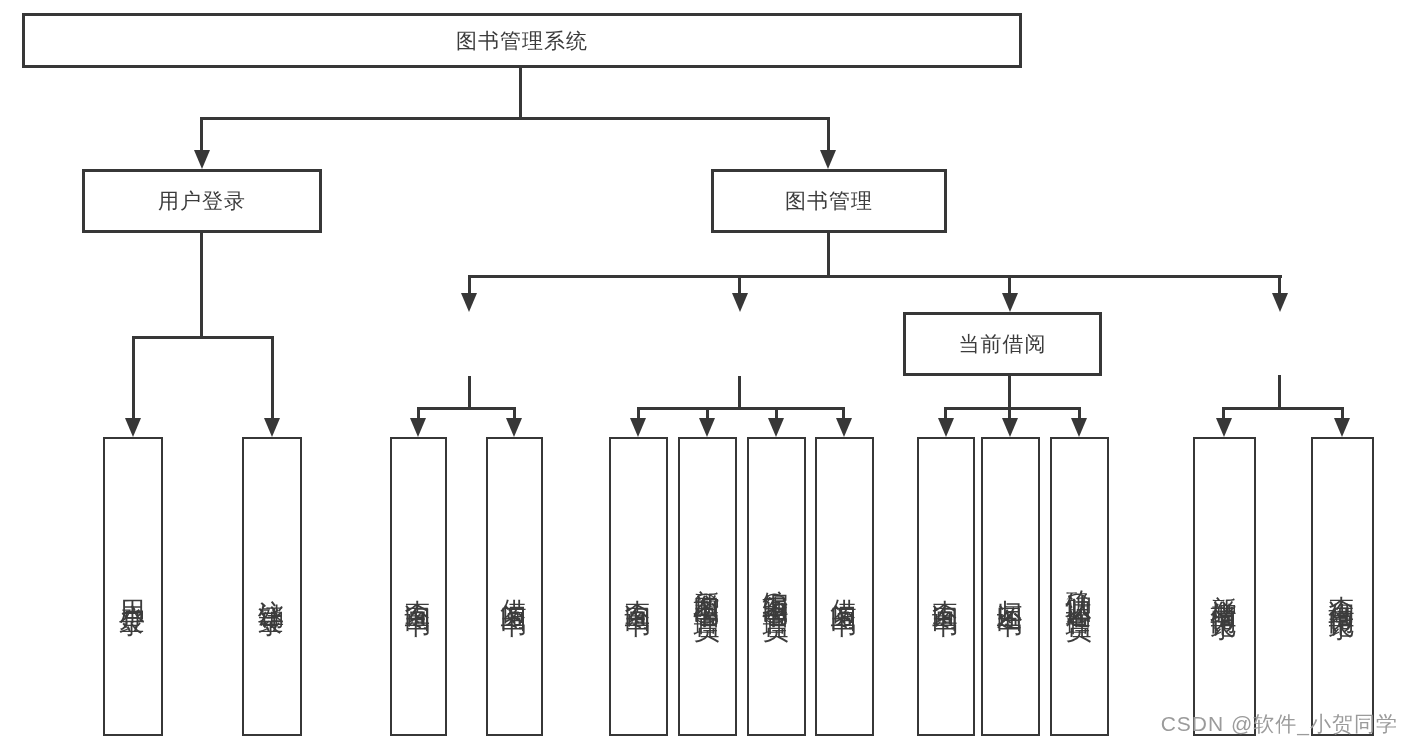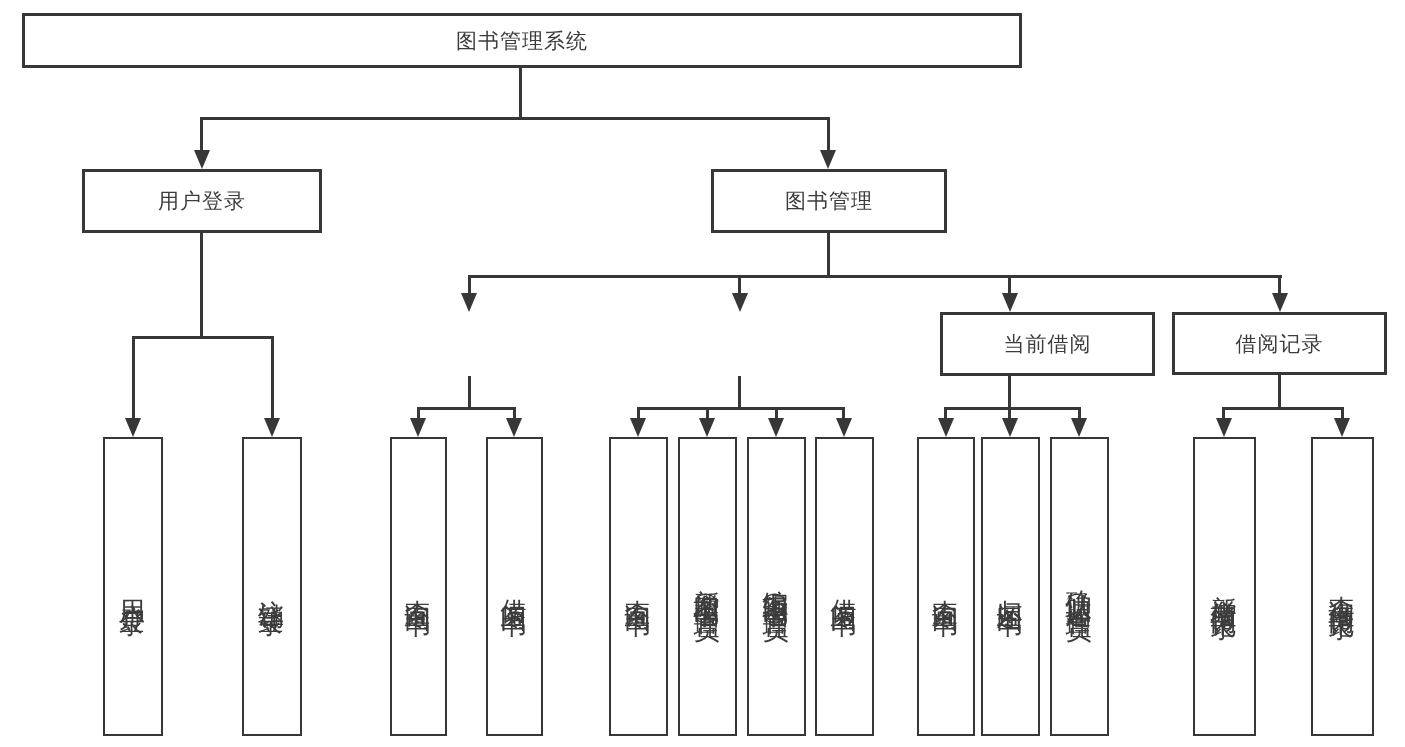--- a/index.html
+++ b/index.html
@@ -97,34 +97,34 @@
   <div class="ar" style="left:1002px;top:418px"></div>
   <div class="ar" style="left:1071px;top:418px"></div>
   <div class="ar" style="left:1216px;top:418px"></div>
   <div class="ar" style="left:1334px;top:418px"></div>
 
   <div class="hbox" style="left:22px;top:13px;width:1000px;height:55px">图书管理系统</div>
 
   <div class="hbox" style="left:82px;top:169px;width:240px;height:64px">用户登录</div>
   <div class="hbox" style="left:711px;top:169px;width:236px;height:64px">图书管理</div>
 
-  <div class="hbox" style="left:940px;top:312px;width:215px;height:64px">当前借阅</div>
-  <div class="hbox" style="left:1172px;top:312px;width:215px;height:63px">借阅记录</div>
+  <div class="hbox" style="left:903px;top:312px;width:199px;height:64px">当前借阅</div>
 
   <div class="vcol" style="left:103px;top:437px;width:60px;height:299px">用户登录</div>
   <div class="vcol" style="left:242px;top:437px;width:60px;height:299px">注销登录</div>
 
   <div class="vcol" style="left:390px;top:437px;width:57px;height:299px">查询图书</div>
   <div class="vcol" style="left:486px;top:437px;width:57px;height:299px">借阅图书</div>
 
   <div class="vcol" style="left:609px;top:437px;width:59px;height:299px">查询图书</div>
   <div class="vcol" style="left:678px;top:437px;width:59px;height:299px">新增图书（管理员）</div>
   <div class="vcol" style="left:747px;top:437px;width:59px;height:299px">编辑图书（管理员）</div>
   <div class="vcol" style="left:815px;top:437px;width:59px;height:299px">借阅图书</div>
 
   <div class="vcol" style="left:917px;top:437px;width:58px;height:299px">查询图书</div>
   <div class="vcol" style="left:981px;top:437px;width:59px;height:299px">归还图书</div>
   <div class="vcol" style="left:1050px;top:437px;width:59px;height:299px">确认归还（管理员）</div>
 
   <div class="vcol" style="left:1193px;top:437px;width:63px;height:299px">新增借阅记录</div>
   <div class="vcol" style="left:1311px;top:437px;width:63px;height:299px">查询借阅记录</div>
 
+  <div class="wm">CSDN @软件_小贺同学</div>
 </div>
 
 </body></html>

